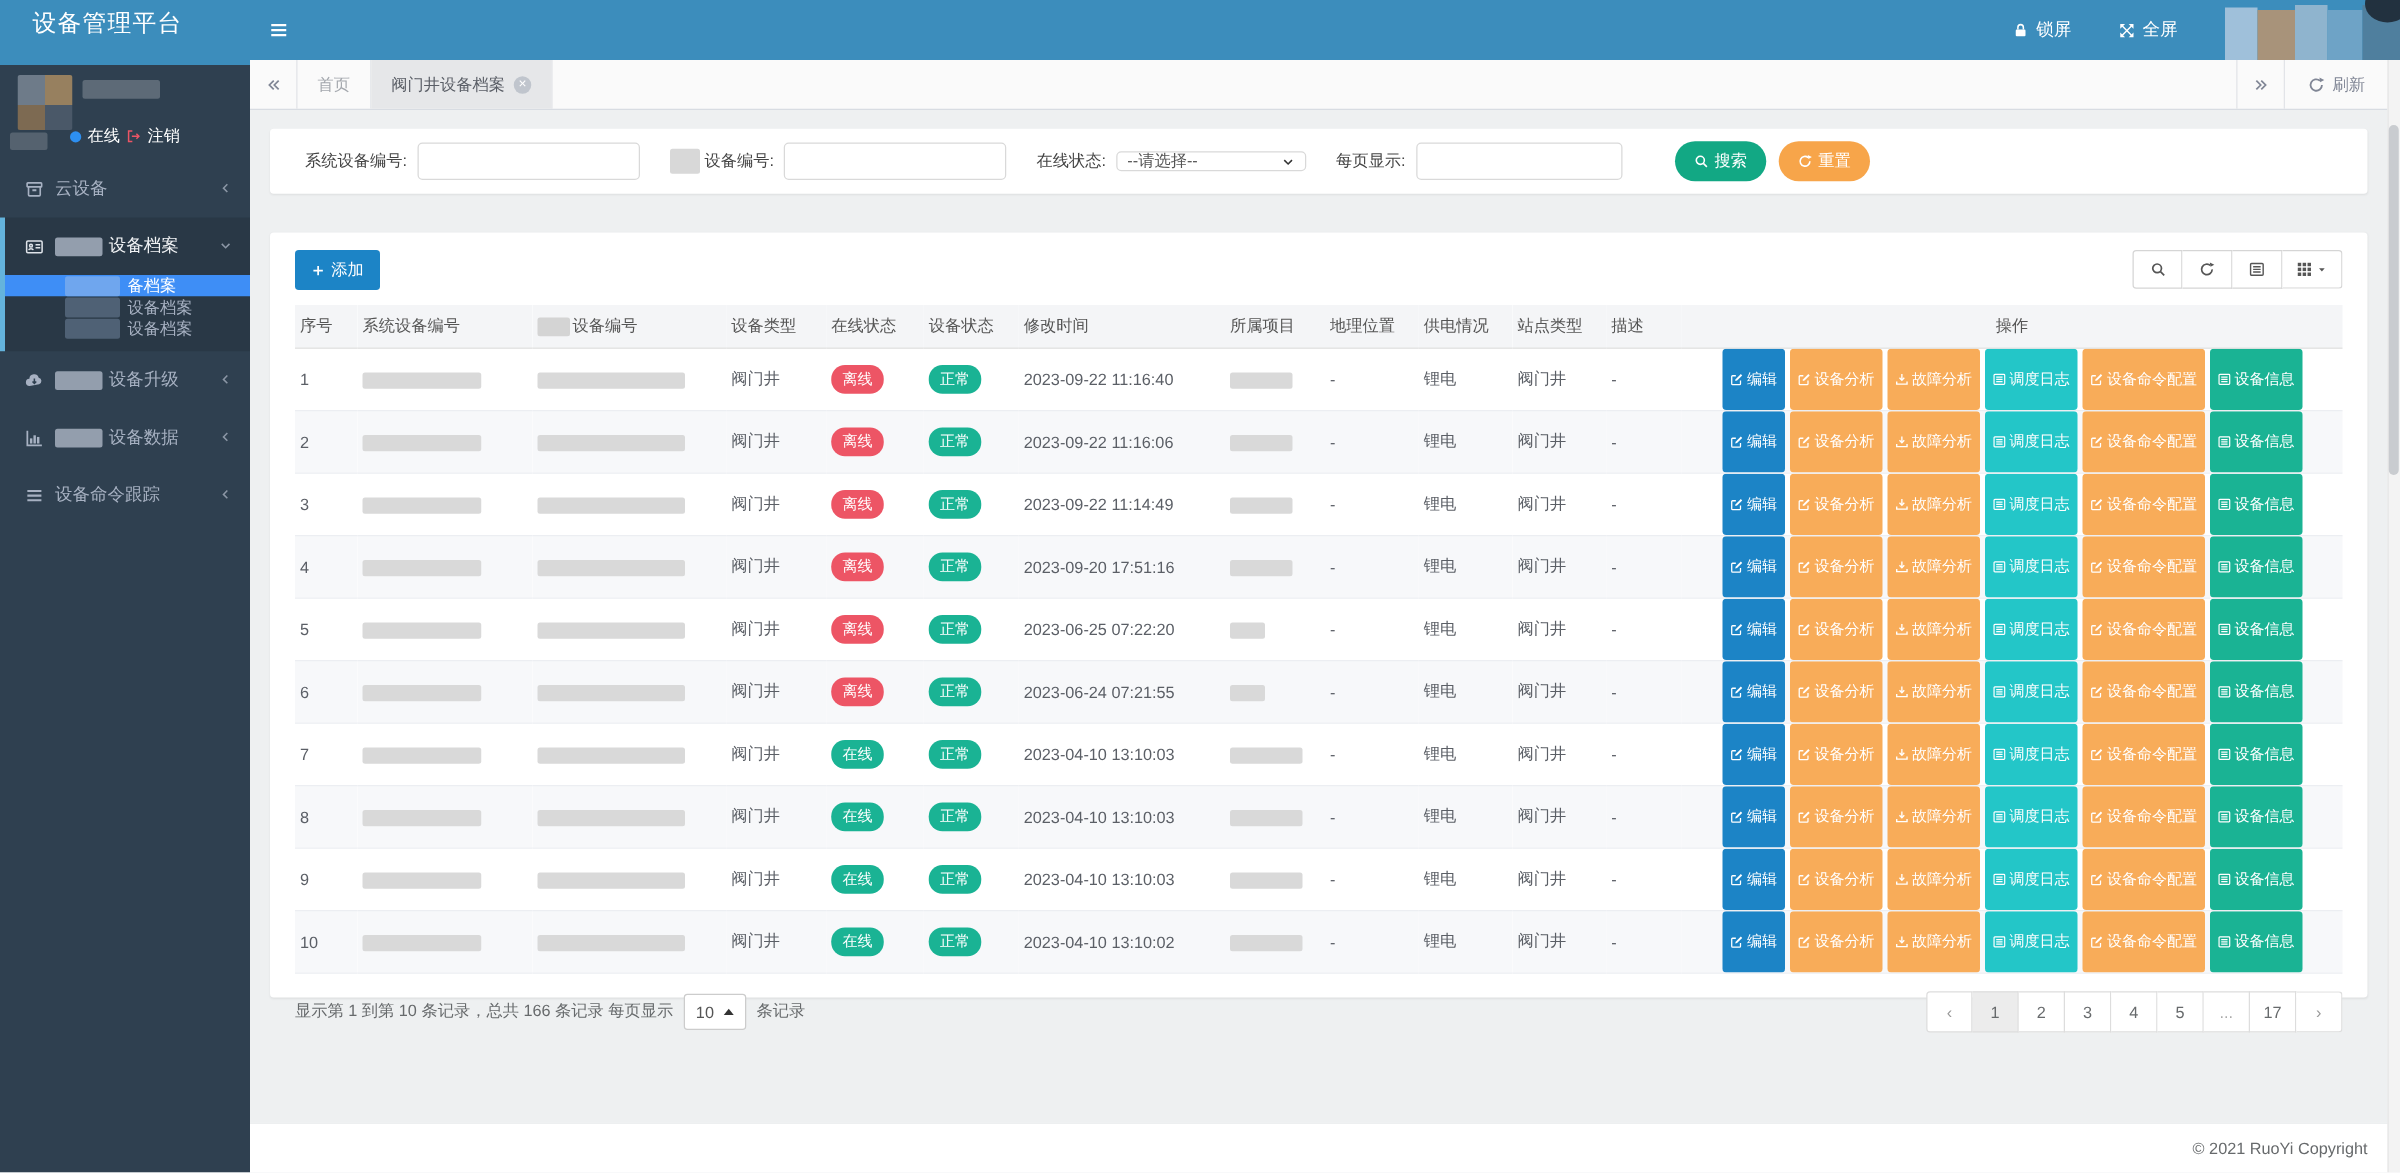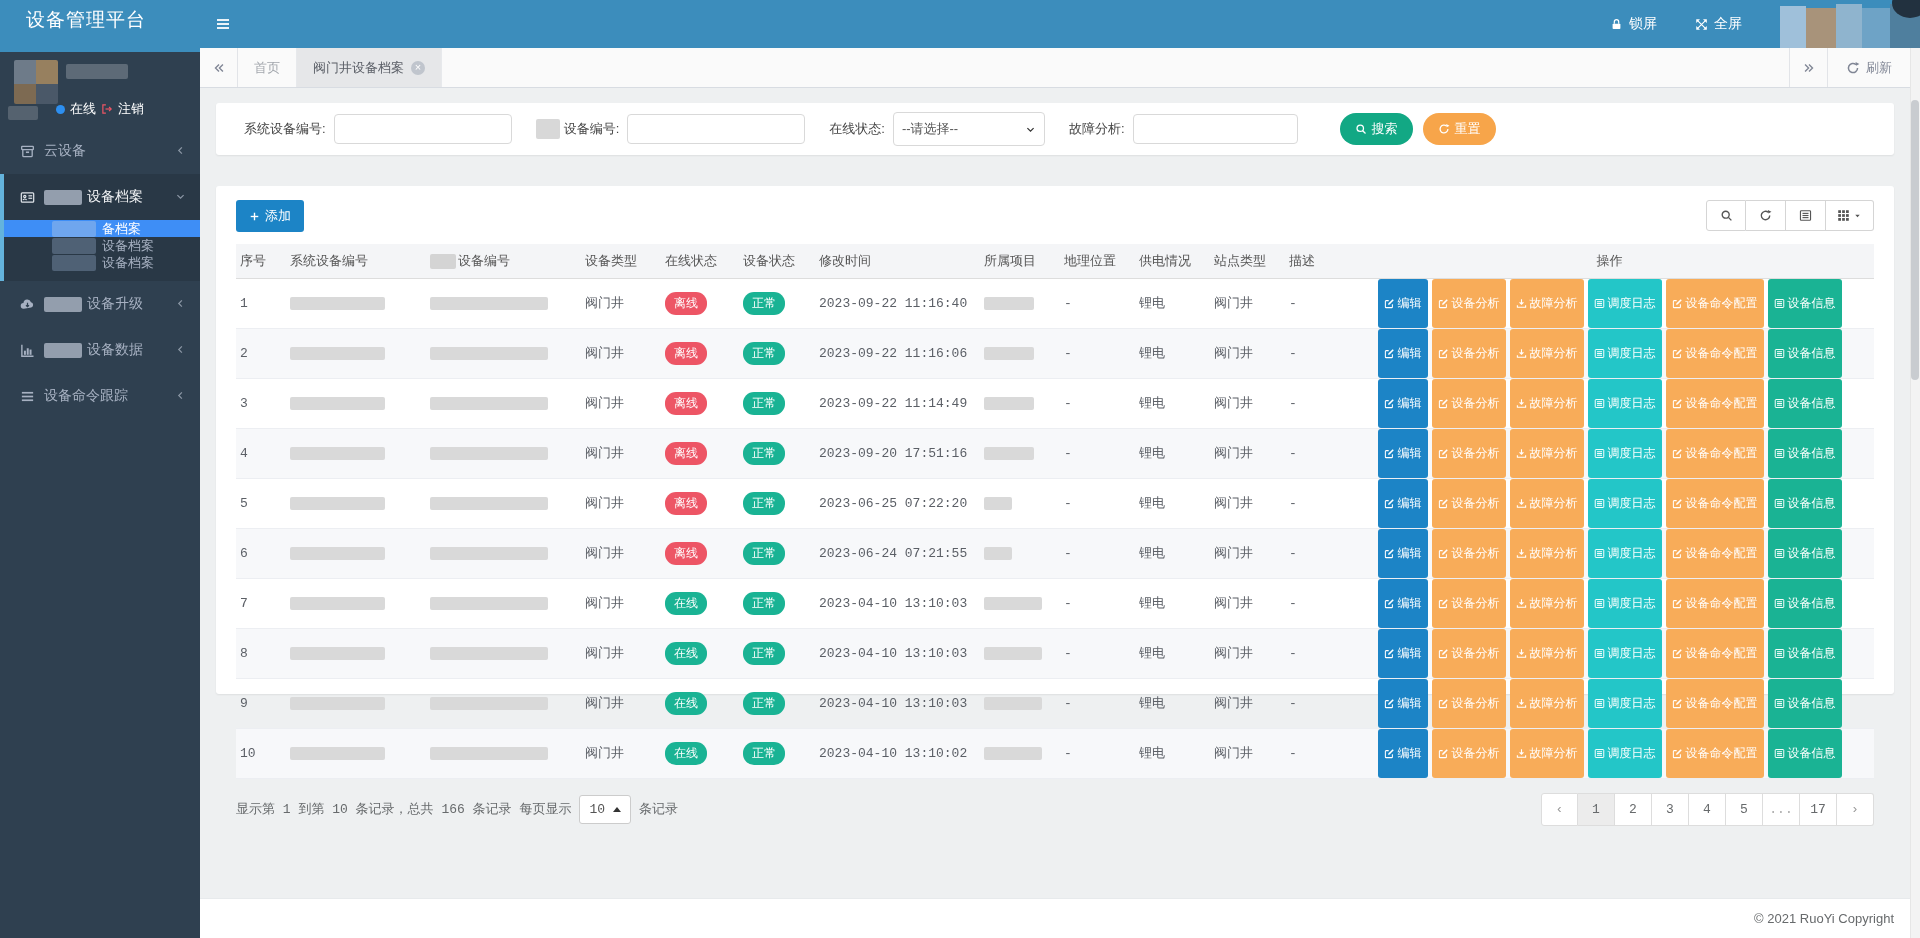--- a/index.html
+++ b/index.html
@@ -72,29 +72,29 @@
   .tab-refresh { display:flex; align-items:center; gap:6px; padding:0 18px; color:#808695; font-size:13px; border-left:1px solid #e2e4e8; cursor:pointer; }
 
   
   .card { position:absolute; left:216px; right:26px; background:#fff; border-radius:3px; box-shadow:0 1px 2px rgba(0,0,0,.07); }
   .search-card { top:103px; height:52px; display:flex; align-items:center; padding:0 28px; }
   .fgroup { display:flex; align-items:center; margin-right:24px; }
   .fgroup label { font-size:13px; color:#444; margin-right:8px; white-space:nowrap; }
   .redact-form { width:24px; height:20px; margin-right:4px; background:#d8d8d8; }
   .inp { width:178px; height:30px; border:1px solid #d9d9d9; border-radius:4px; padding:0 8px; font-size:13px; color:#555; outline:none; font-family:inherit; }
   .inp.short { width:165px; }
-  .select { width:152px; height:34px; border:1px solid #d9d9d9; border-radius:4px; padding:0 8px; font-size:13px; color:#555; display:flex; align-items:center; cursor:pointer; background:#fff; }
+  .select { width:152px; height:16px; border:1px solid #d9d9d9; border-radius:4px; padding:0 8px; font-size:13px; color:#555; display:flex; align-items:center; cursor:pointer; background:#fff; }
   .sel-caret { margin-left:auto; color:#333; }
   .sel-caret svg { width:11px; height:11px; }
   .pill { display:inline-flex; align-items:center; gap:5px; border:none; border-radius:16px; color:#fff; font-size:13px; padding:7px 15px; cursor:pointer; font-family:inherit; }
   .pill .ic svg { width:12px; height:12px; }
   .pill.green { background:#12a884; margin-left:18px; }
   .pill.orange { background:#f7a54a; margin-left:10px; }
 
-  .table-card { top:186px; height:508px; padding:14px 20px;font-family:Liberation Mono, monospace; }
+  .table-card { top:186px; height:612px; padding:14px 20px; }
   .toolbar-row { display:flex; align-items:flex-start; }
   .btn-add { display:inline-flex; align-items:center; gap:5px; background:#1c84c6; color:#fff; border:none; border-radius:3px; font-size:13px; padding:7px 13px; cursor:pointer; font-family:inherit; }
   .btn-add .ic svg { width:11px; height:11px; }
   .tool-group { margin-left:auto; display:flex; }
   .tool-btn { width:40px; height:31px; background:#fff; border:1px solid #d5d5d5; border-left:none; display:flex; align-items:center; justify-content:center; color:#555; cursor:pointer; gap:3px; }
   .tool-btn:first-child { border-left:1px solid #d5d5d5; border-radius:3px 0 0 3px; }
   .tool-btn:last-child { border-radius:0 3px 3px 0; width:48px; }
   .tool-btn svg { width:13px; height:13px; }
   .tool-btn .caret svg { width:9px; height:9px; }
 
@@ -342,21 +342,21 @@
     <div class="select">
       <span>--请选择--</span>
       <span class="ic sel-caret">
           <svg viewBox="0 0 16 16" fill="none" stroke="currentColor" stroke-width="1.8">
             <polyline points="3.5,6 8,10.5 12.5,6"></polyline>
           </svg>
         </span>
     </div>
   </div>
   <div class="fgroup">
-    <label>故障分析:</label>
+    <label>每页显示:</label>
     <input class="inp short" style="">
   </div>
   <button class="pill green">
     <span class="ic">
         <svg viewBox="0 0 16 16" fill="none" stroke="currentColor" stroke-width="1.7">
           <circle cx="7" cy="7" r="4.3"></circle>
           <line x1="10.3" y1="10.3" x2="14" y2="14"></line>
         </svg>
       </span>
     <span>搜索</span>

